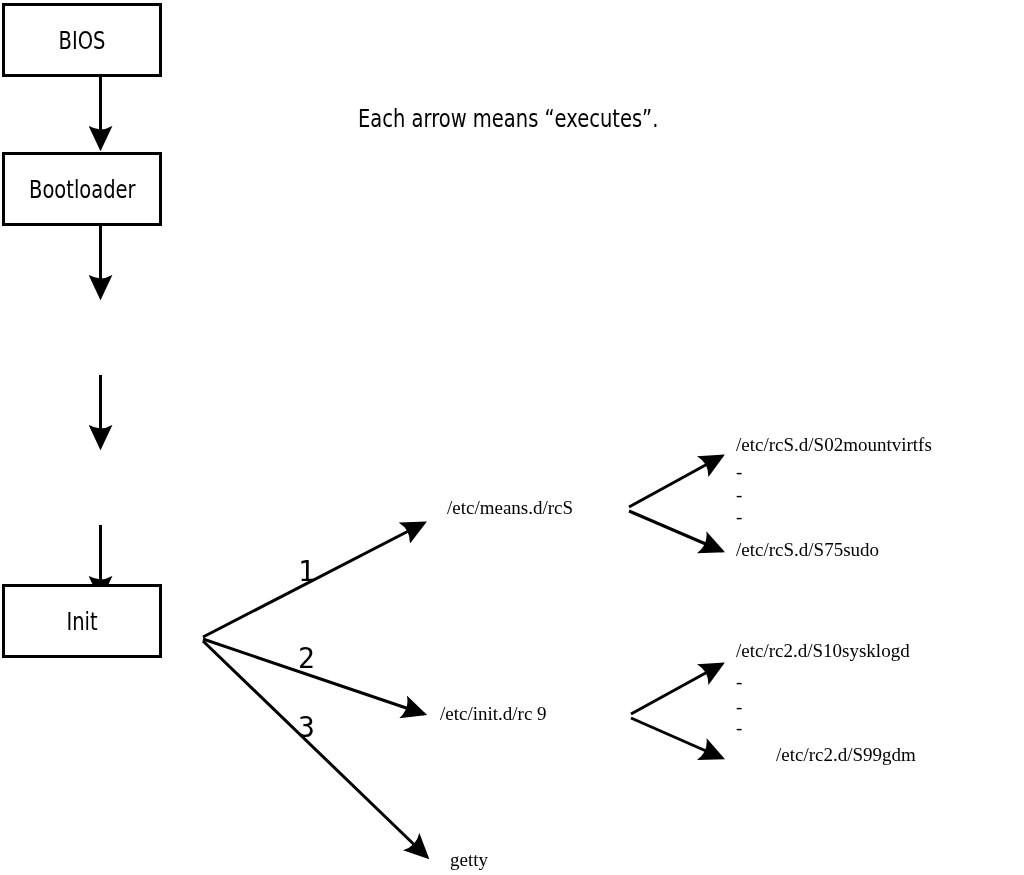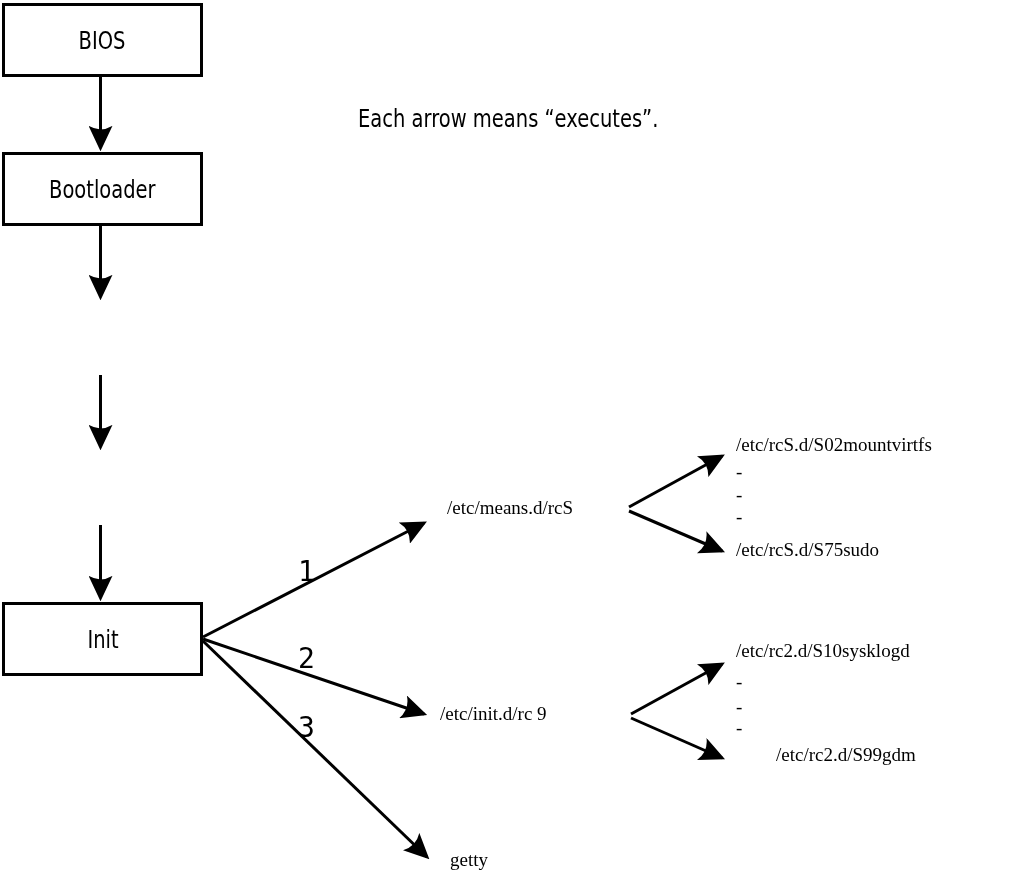--- a/index.html
+++ b/index.html
@@ -13,21 +13,21 @@
     color: #000000;
   }
   #arrow-layer {
     position: absolute;
     left: 0; top: 0;
     width: 1024px; height: 875px;
   }
   .flow-box {
     position: absolute;
     left: 2px;
-    width: 201px;
+    width: 160px;
     height: 74px;
     box-sizing: border-box;
     border: 3px solid #000000;
     background: #ffffff;
     display: flex;
     align-items: center;
     justify-content: center;
   }
   .box-label {
     font-size: 25px;
@@ -89,21 +89,21 @@
   </svg>
 
   <div class="caption">Each arrow means “executes”.</div>
 
   <div class="flow-box" style="top:3px">
     <span class="box-label">BIOS</span>
   </div>
   <div class="flow-box" style="top:152px">
     <span class="box-label">Bootloader</span>
   </div>
-  <div class="flow-box" style="top:602px">
+  <div class="flow-box" style="top:584px">
     <span class="box-label">Init</span>
   </div>
 
   <div class="branch-num" style="left:298px; top:558px">1</div>
   <div class="branch-num" style="left:298px; top:645px">2</div>
   <div class="branch-num" style="left:298px; top:714px">3</div>
 
   <div class="mono" style="left:447px; top:497px">/etc/means.d/rcS</div>
   <div class="mono" style="left:440px; top:703px">/etc/init.d/rc 9</div>
   <div class="mono" style="left:450px; top:849px">getty</div>

